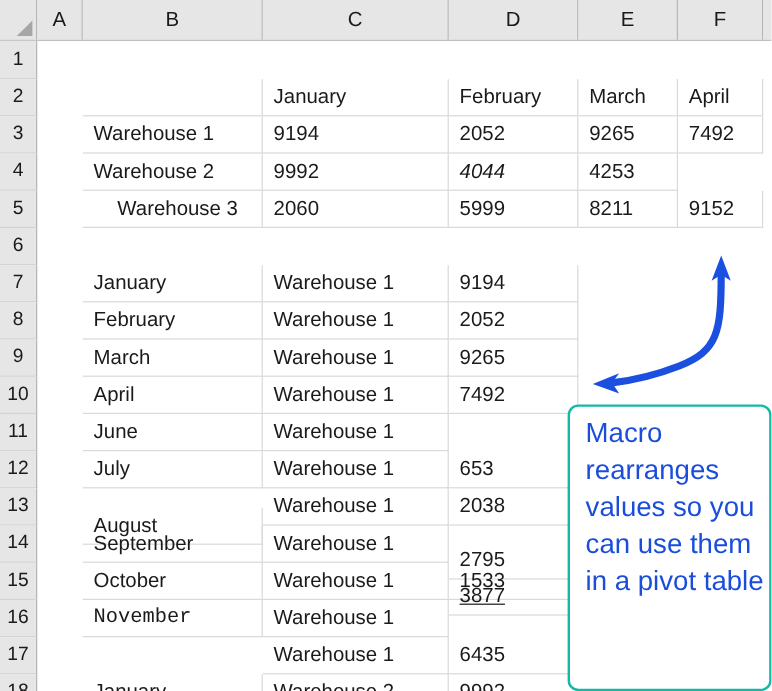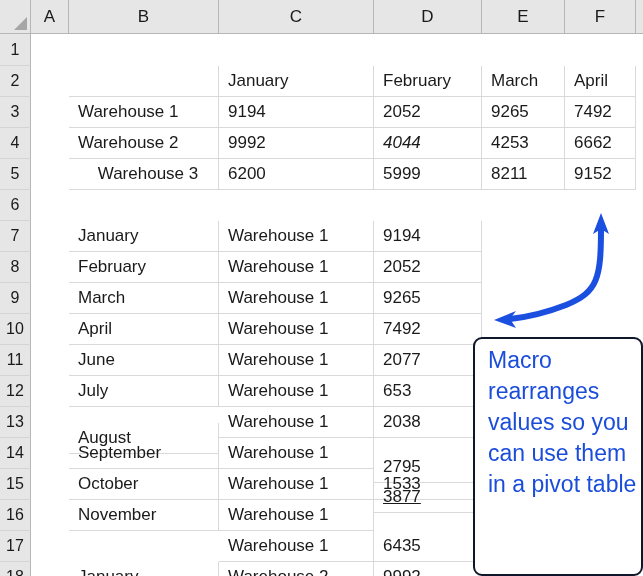--- a/index.html
+++ b/index.html
@@ -100,21 +100,21 @@
   }
 
   
   .tbl-left { border-left: 1px solid #d9d9d9; }
   .tbl-top  { border-top: 1px solid #d9d9d9; }
 
   
   .callout {
     position: absolute;
     box-sizing: border-box;
-    border: 2px solid #0f172a;
+    border: 2px solid #14b8a6;
     border-radius: 9px;
     background: #ffffff;
     color: #1b4ddb;
     font-size: 23px;
     line-height: 31px;
     padding: 6px 0 0 13px;
     overflow: hidden;
   }
   .callout-text {
     display: block;
@@ -172,24 +172,23 @@
   <div class="cell bordered tbl-left" style="left:69px;  top:97px; width:150px; height:31px; line-height:30px;">Warehouse 1</div>
   <div class="cell bordered" style="left:219px; top:97px; width:155px; height:31px; line-height:30px;">9194</div>
   <div class="cell bordered" style="left:374px; top:97px; width:108px; height:31px; line-height:30px;">2052</div>
   <div class="cell bordered" style="left:482px; top:97px; width:83px;  height:31px; line-height:30px;">9265</div>
   <div class="cell bordered" style="left:565px; top:97px; width:71px;  height:31px; line-height:30px;">7492</div>
 
   <div class="cell bordered tbl-left" style="left:69px;  top:128px; width:150px; height:31px; line-height:30px;">Warehouse 2</div>
   <div class="cell bordered" style="left:219px; top:128px; width:155px; height:31px; line-height:30px;">9992</div>
   <div class="cell bordered" style="left:374px; top:128px; width:108px; height:31px; line-height:30px;font-style:italic;">4044</div>
   <div class="cell bordered" style="left:482px; top:128px; width:83px;  height:31px; line-height:30px;">4253</div>
-  <div class="cell bordered" style="left:565px; top:128px; width:71px;  height:31px; line-height:30px;">6662</div>
 
   <div class="cell bordered tbl-left" style="left:69px;  top:159px; width:150px; height:31px; line-height:30px;text-align:center;">Warehouse 3</div>
-  <div class="cell bordered" style="left:219px; top:159px; width:155px; height:31px; line-height:30px;">6200</div>
+  <div class="cell bordered" style="left:219px; top:159px; width:155px; height:31px; line-height:30px;">2060</div>
   <div class="cell bordered" style="left:374px; top:159px; width:108px; height:31px; line-height:30px;">5999</div>
   <div class="cell bordered" style="left:482px; top:159px; width:83px;  height:31px; line-height:30px;">8211</div>
   <div class="cell bordered" style="left:565px; top:159px; width:71px;  height:31px; line-height:30px;">9152</div>
 
   <div class="cell bordered tbl-left tbl-top" style="left:69px;  top:221px; width:150px; height:31px; line-height:30px;">January</div>
   <div class="cell bordered tbl-top" style="left:219px; top:221px; width:155px; height:31px; line-height:30px;">Warehouse 1</div>
   <div class="cell bordered tbl-top" style="left:374px; top:221px; width:108px; height:31px; line-height:30px;">9194</div>
 
   <div class="cell bordered tbl-left" style="left:69px;  top:252px; width:150px; height:31px; line-height:30px;">February</div>
   <div class="cell bordered" style="left:219px; top:252px; width:155px; height:31px; line-height:30px;">Warehouse 1</div>
@@ -198,39 +197,38 @@
   <div class="cell bordered tbl-left" style="left:69px;  top:283px; width:150px; height:31px; line-height:30px;">March</div>
   <div class="cell bordered" style="left:219px; top:283px; width:155px; height:31px; line-height:30px;">Warehouse 1</div>
   <div class="cell bordered" style="left:374px; top:283px; width:108px; height:31px; line-height:30px;">9265</div>
 
   <div class="cell bordered tbl-left" style="left:69px;  top:314px; width:150px; height:31px; line-height:30px;">April</div>
   <div class="cell bordered" style="left:219px; top:314px; width:155px; height:31px; line-height:30px;">Warehouse 1</div>
   <div class="cell bordered" style="left:374px; top:314px; width:108px; height:31px; line-height:30px;">7492</div>
 
   <div class="cell bordered tbl-left" style="left:69px;  top:345px; width:150px; height:31px; line-height:30px;">June</div>
   <div class="cell bordered" style="left:219px; top:345px; width:155px; height:31px; line-height:30px;">Warehouse 1</div>
-  <div class="cell bordered" style="left:374px; top:345px; width:108px; height:31px; line-height:30px;">2077</div>
 
   <div class="cell bordered tbl-left" style="left:69px;  top:376px; width:150px; height:31px; line-height:30px;">July</div>
   <div class="cell bordered" style="left:219px; top:376px; width:155px; height:31px; line-height:30px;">Warehouse 1</div>
   <div class="cell bordered" style="left:374px; top:376px; width:108px; height:31px; line-height:30px;">653</div>
 
   <div class="cell bordered tbl-left" style="left:69px;  top:407px; width:150px; height:31px; line-height:30px;margin-top:16px;">August</div>
   <div class="cell bordered" style="left:219px; top:407px; width:155px; height:31px; line-height:30px;">Warehouse 1</div>
   <div class="cell bordered" style="left:374px; top:407px; width:108px; height:31px; line-height:30px;">2038</div>
 
   <div class="cell bordered tbl-left" style="left:69px;  top:438px; width:150px; height:31px; line-height:30px;">September</div>
   <div class="cell bordered" style="left:219px; top:438px; width:155px; height:31px; line-height:30px;">Warehouse 1</div>
   <div class="cell bordered" style="left:374px; top:452px; width:108px; height:31px; line-height:30px;">2795</div>
 
   <div class="cell bordered tbl-left" style="left:69px;  top:469px; width:150px; height:31px; line-height:30px;">October</div>
   <div class="cell bordered" style="left:219px; top:469px; width:155px; height:31px; line-height:30px;">Warehouse 1</div>
   <div class="cell bordered" style="left:374px; top:469px; width:108px; height:31px; line-height:30px;">1533</div>
 
-  <div class="cell bordered tbl-left" style="left:69px;  top:500px; width:150px; height:31px; line-height:30px;">November</div>
+  <div class="cell bordered tbl-left" style="left:69px;  top:500px; width:150px; height:31px; line-height:30px;font-family:Liberation Mono, monospace;">November</div>
   <div class="cell bordered" style="left:219px; top:500px; width:155px; height:31px; line-height:30px;">Warehouse 1</div>
   <div class="cell bordered" style="left:374px; top:482px; width:108px; height:31px; line-height:30px;text-decoration:underline;">3877</div>
 
   <div class="cell bordered" style="left:219px; top:531px; width:155px; height:31px; line-height:30px;">Warehouse 1</div>
   <div class="cell bordered" style="left:374px; top:531px; width:108px; height:31px; line-height:30px;">6435</div>
 
   <div class="cell bordered tbl-left" style="left:69px;  top:562px; width:150px; height:31px; line-height:30px;">January</div>
   <div class="cell bordered" style="left:219px; top:562px; width:155px; height:31px; line-height:30px;">Warehouse 2</div>
   <div class="cell bordered" style="left:374px; top:562px; width:108px; height:31px; line-height:30px;">9992</div>
 

